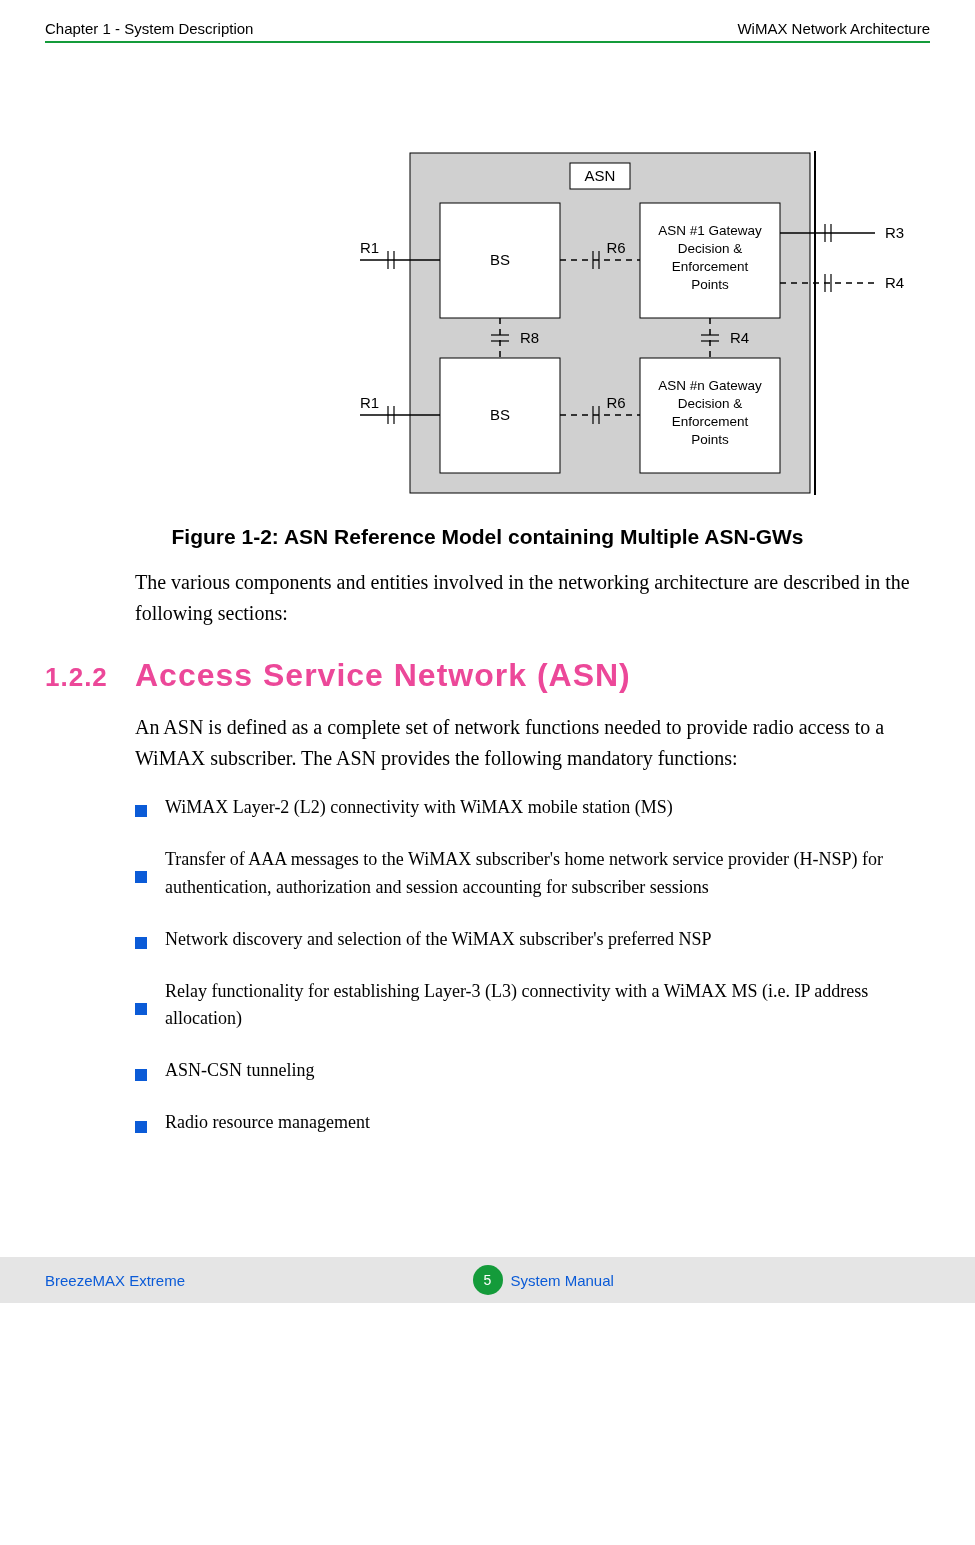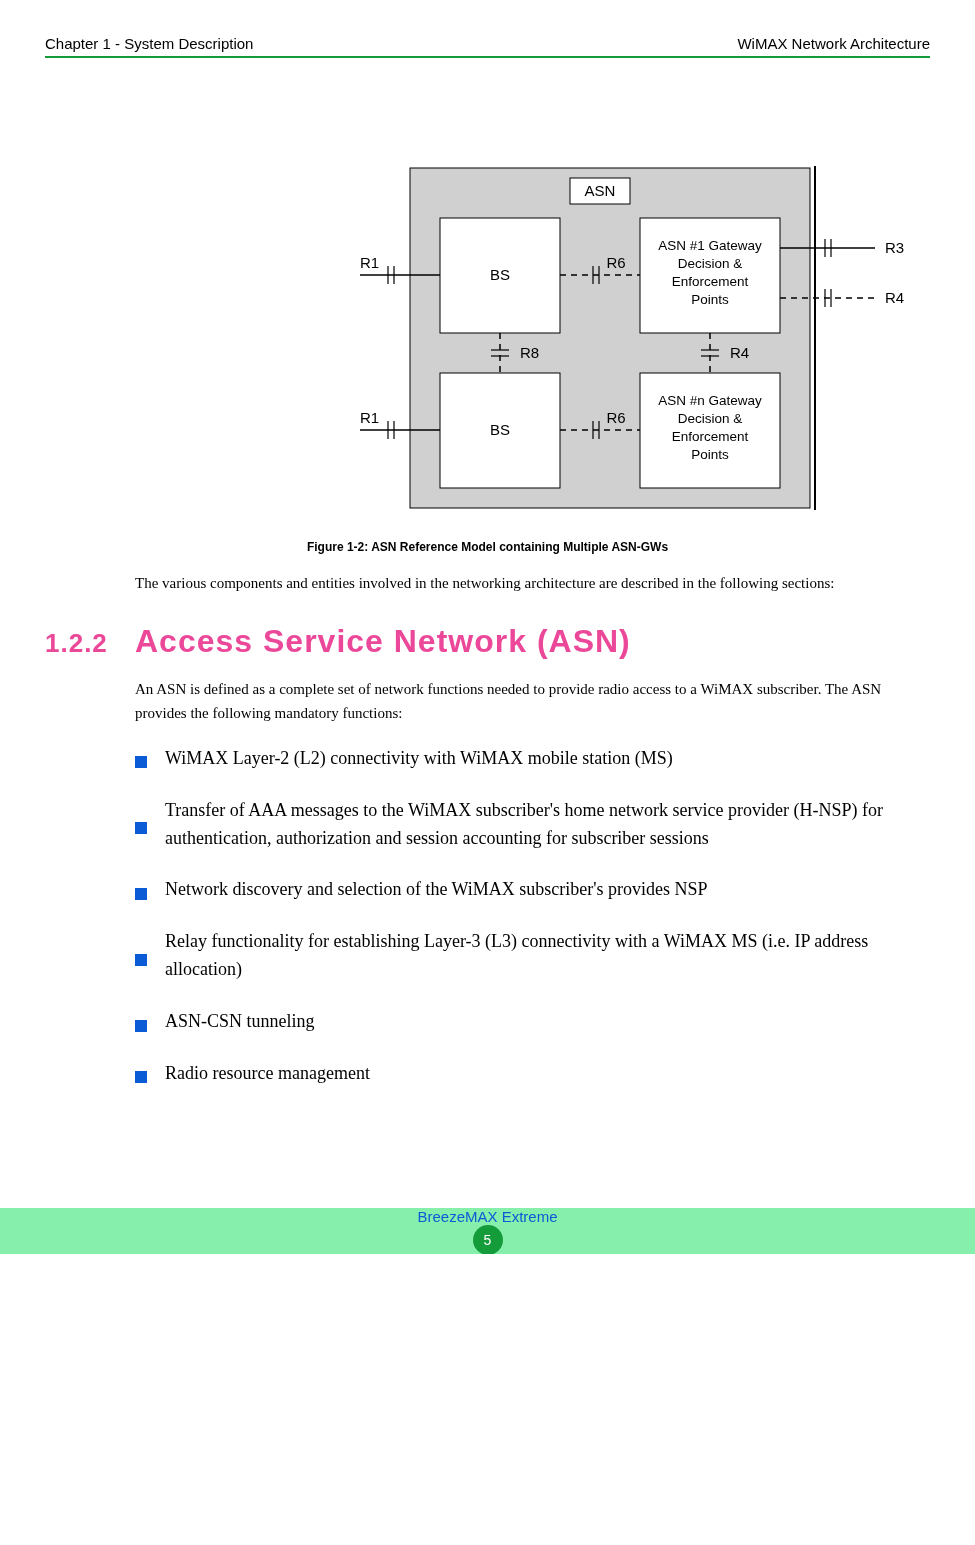--- a/index.html
+++ b/index.html
@@ -6,21 +6,20 @@
     margin: 0;
     padding: 0;
     font-family: Georgia, 'Times New Roman', serif;
     background: #fff;
     color: #000;
     width: 975px;
   }
   .page {
     padding: 20px 45px 0 45px;
     box-sizing: border-box;
-    margin-top: 15px;
   }
   .header-row {
     display: flex;
     justify-content: space-between;
     font-family: Arial, Helvetica, sans-serif;
     font-size: 15px;
     color: #000;
     padding-bottom: 4px;
     border-bottom: 2px solid #149b3a;
   }
@@ -30,27 +29,27 @@
     margin-top: 90px;
   }
   .figure-svg {
     width: 600px;
     height: 370px;
   }
   .figure-caption {
     text-align: center;
     font-family: Arial, Helvetica, sans-serif;
     font-weight: bold;
-    font-size: 12px;
+    font-size: 21px;
     margin-top: 22px;
   }
   .body-text {
     margin: 18px 0 0 90px;
     width: 790px;
-    font-size: 15px;
+    font-size: 20px;
     line-height: 1.55;
   }
   .section-row {
     display: flex;
     align-items: baseline;
     margin-top: 28px;
     font-family: Arial, Helvetica, sans-serif;
     color: #ec4899;
     font-weight: bold;
   }
@@ -83,26 +82,25 @@
     margin-right: 18px;
   }
   .bullet-text {
     flex: 1;
   }
   .footer {
     display: flex;
     align-items: center;
     margin-top: 120px;
     height: 46px;
-    background: #86efac;
+    background: #e5e5e5;
     padding: 0 45px;
     font-family: Arial, Helvetica, sans-serif;
     font-size: 15px;
     color: #0b5bd7;
-    flex-direction: column;
   }
   .footer-left {
     flex: 1;
     text-align: left;
   }
   .footer-center {
     width: 46px;
     display: flex;
     justify-content: center;
   }
@@ -229,21 +227,21 @@
     <div class="bullet-item">
       <span class="bullet-square"></span>
       <span class="bullet-text">WiMAX Layer-2 (L2) connectivity with WiMAX mobile station (MS)</span>
     </div>
     <div class="bullet-item">
       <span class="bullet-square"></span>
       <span class="bullet-text">Transfer of AAA messages to the WiMAX subscriber's home network service provider (H-NSP) for authentication, authorization and session accounting for subscriber sessions</span>
     </div>
     <div class="bullet-item">
       <span class="bullet-square"></span>
-      <span class="bullet-text">Network discovery and selection of the WiMAX subscriber's provides NSP</span>
+      <span class="bullet-text">Network discovery and selection of the WiMAX subscriber's preferred NSP</span>
     </div>
     <div class="bullet-item">
       <span class="bullet-square"></span>
       <span class="bullet-text">Relay functionality for establishing Layer-3 (L3) connectivity with a WiMAX MS (i.e. IP address allocation)</span>
     </div>
     <div class="bullet-item">
       <span class="bullet-square"></span>
       <span class="bullet-text">ASN-CSN tunneling</span>
     </div>
     <div class="bullet-item">

